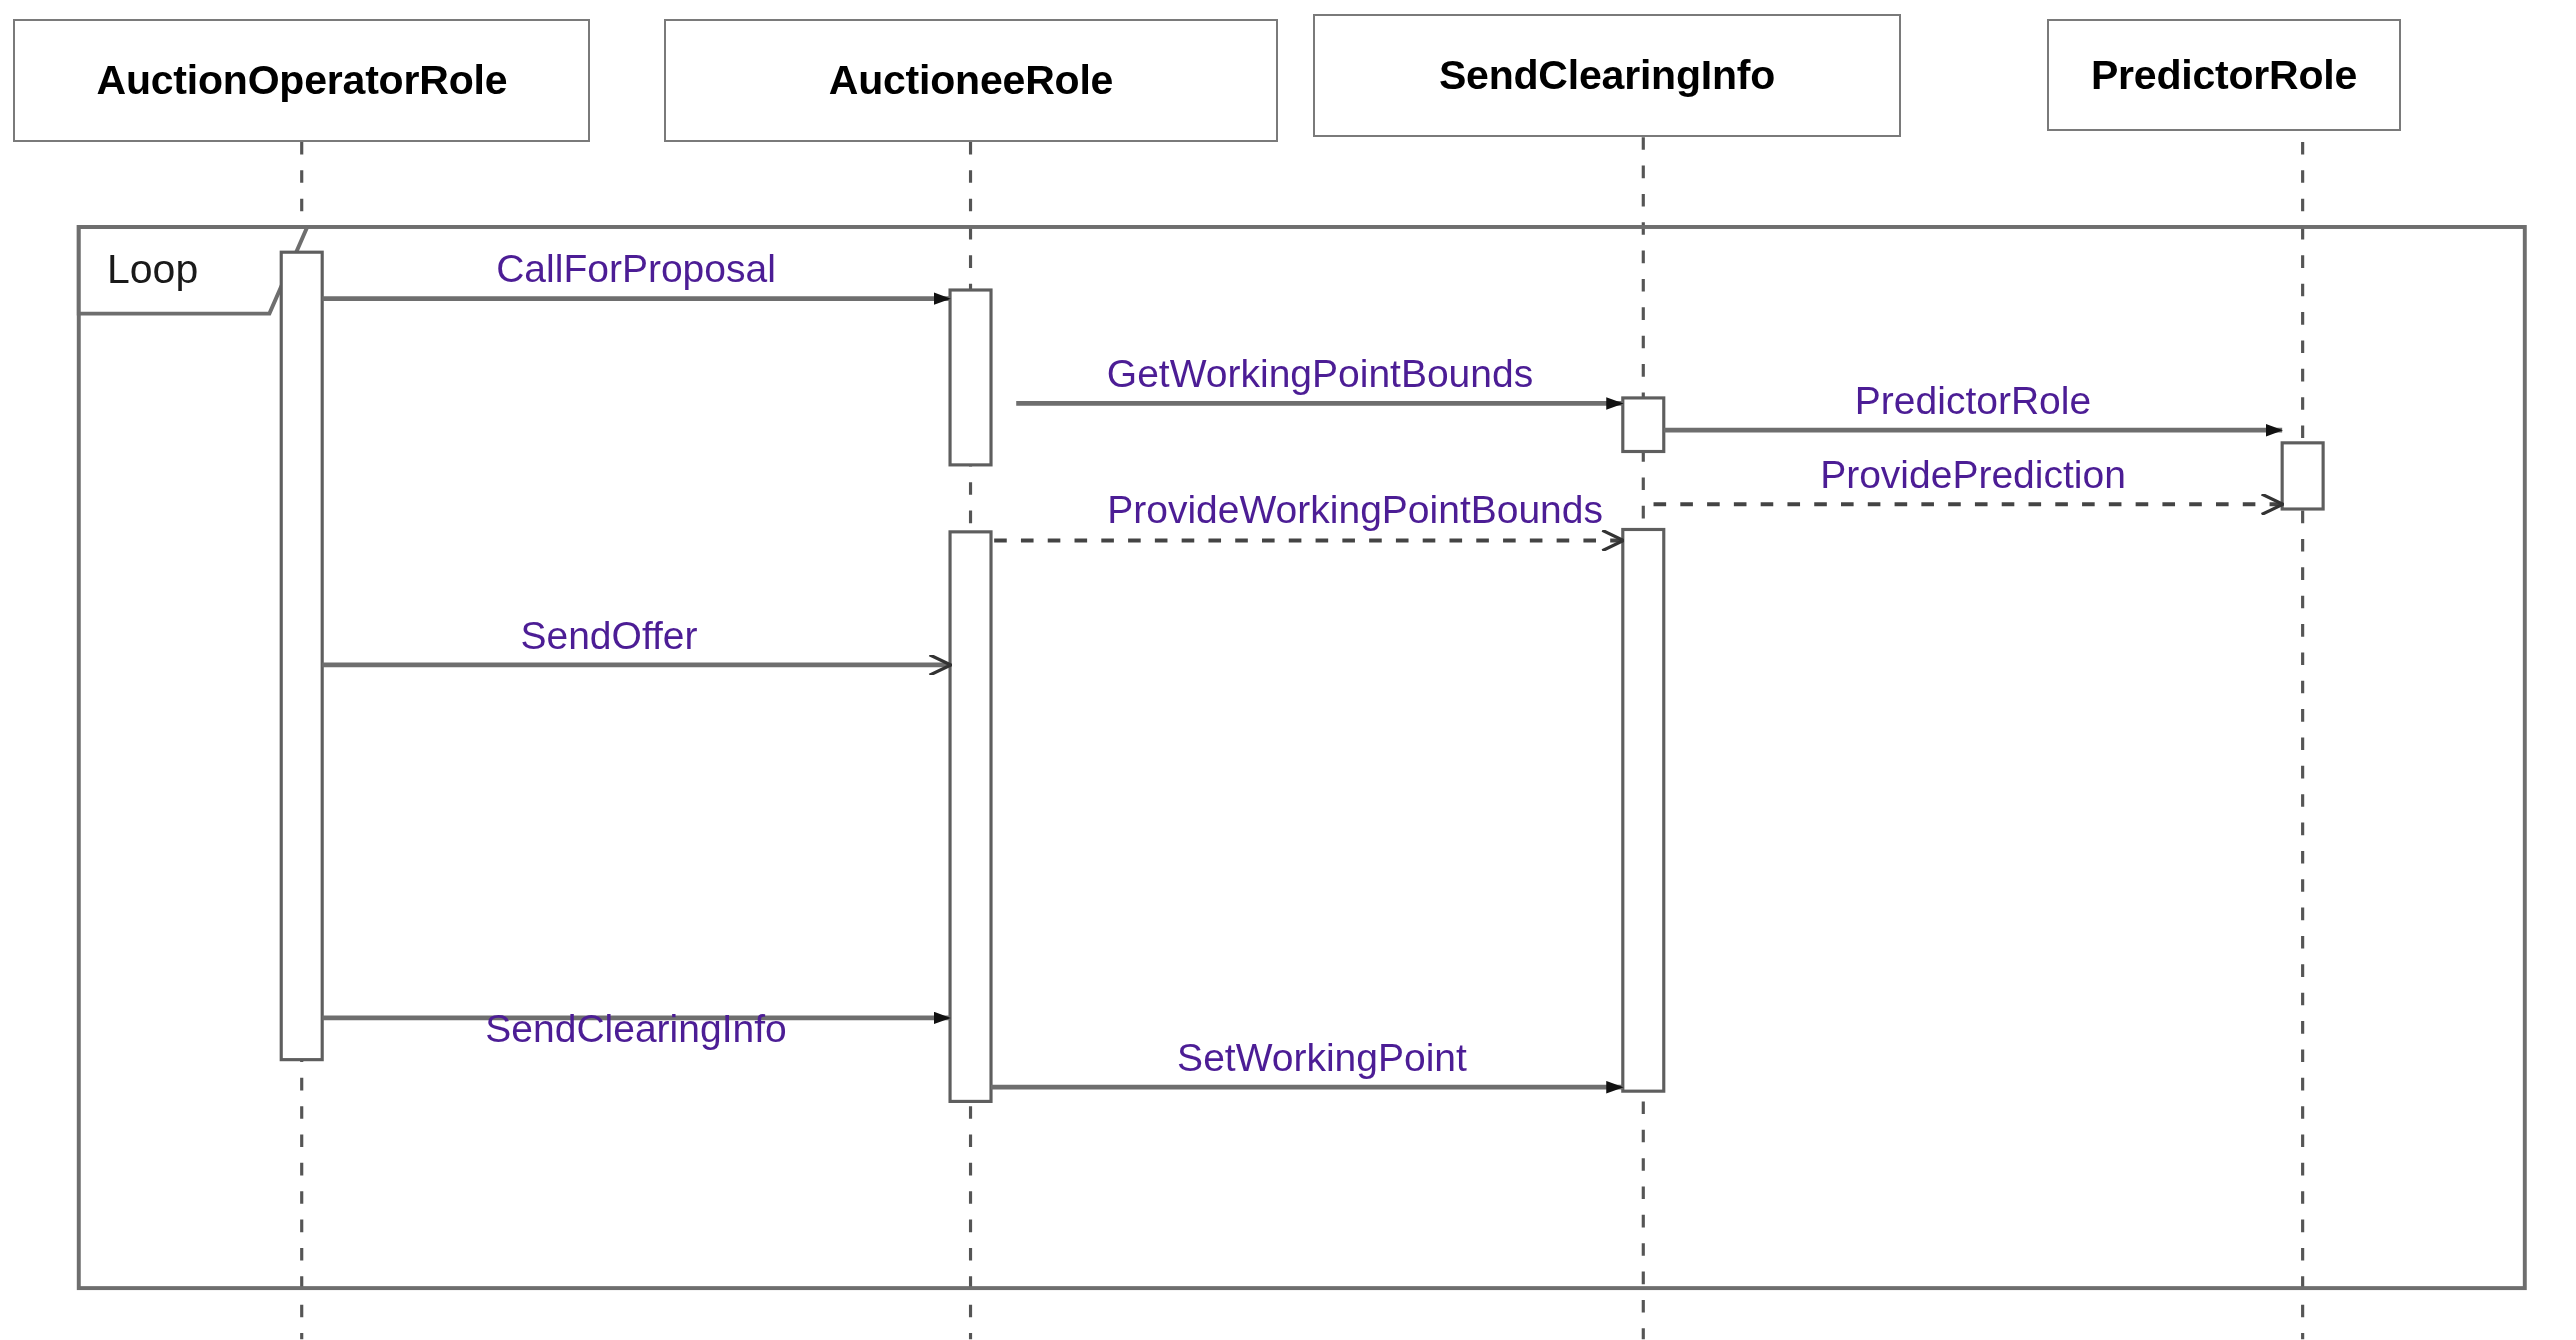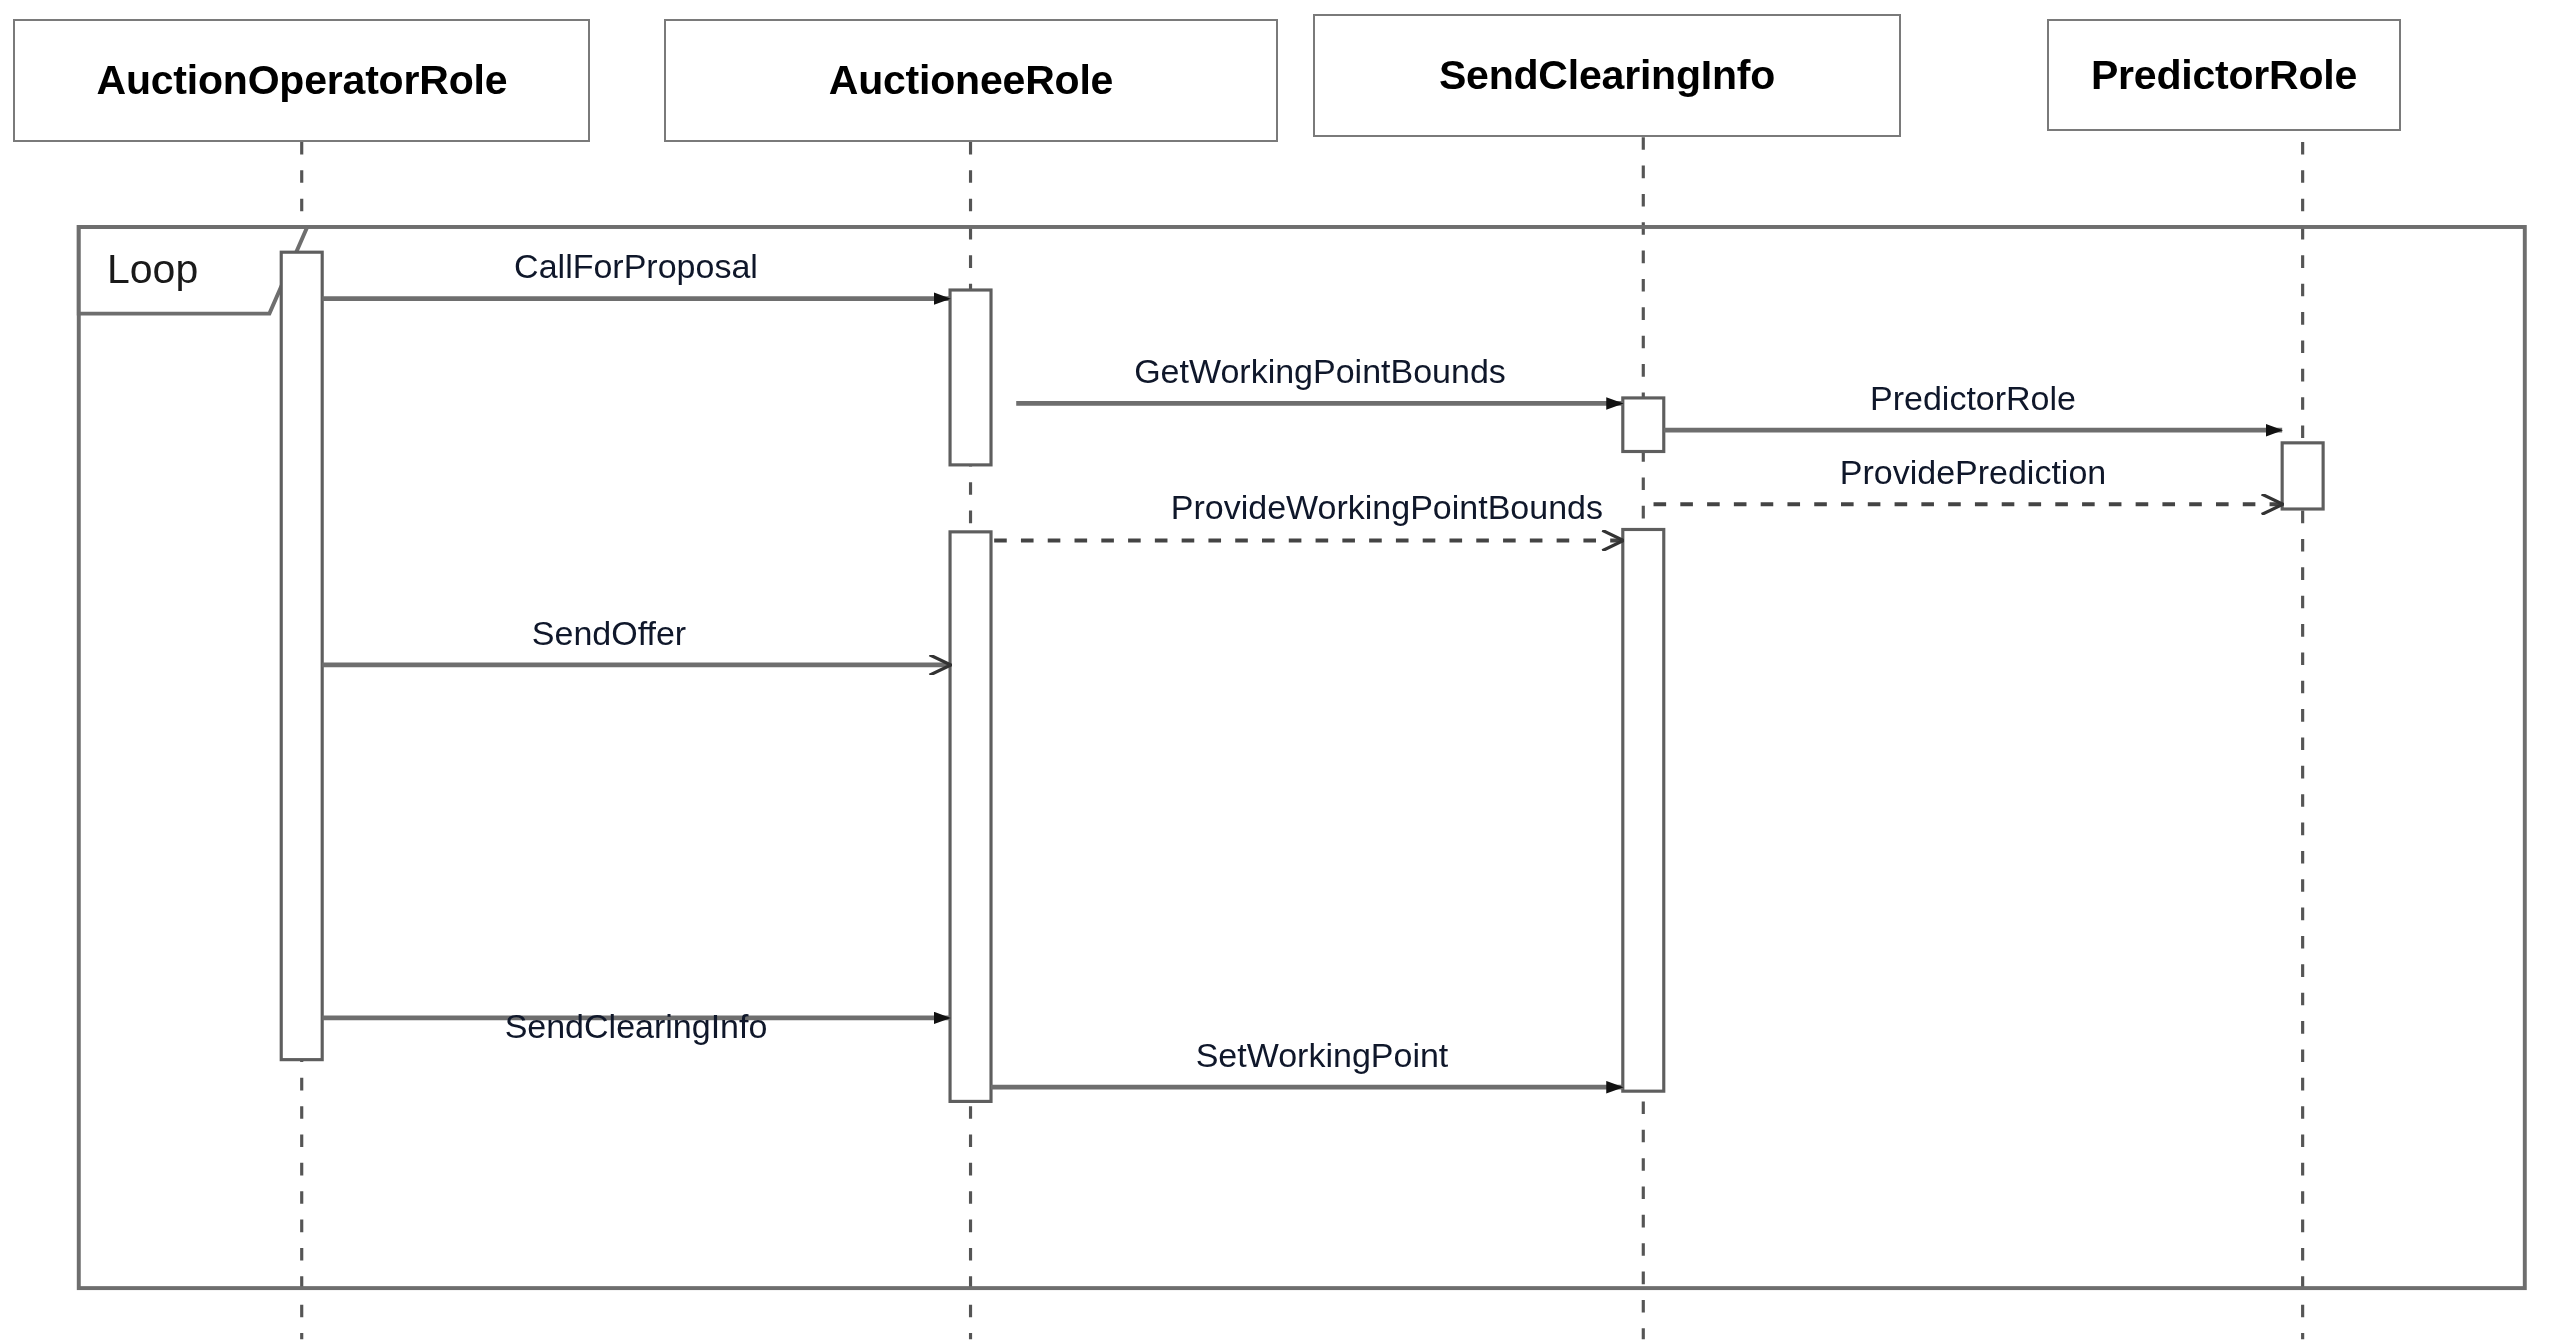--- a/index.html
+++ b/index.html
@@ -37,22 +37,22 @@
     font-weight: bold;
     font-size: 41px;
     color: #000000;
     white-space: nowrap;
     letter-spacing: -0.2px;
   }
   .msg-label {
     position: absolute;
     font-family: "Liberation Sans", sans-serif;
     font-weight: normal;
-    font-size: 34px;
-    color: #0f172a;
+    font-size: 39px;
+    color: #4c1d95;
     white-space: nowrap;
     line-height: 1;
   }
   .msg-label.center {
     transform: translateX(-50%);
   }
   .msg-label.right-anchor {
     transform: translateX(-100%);
   }
   .frag-label {

